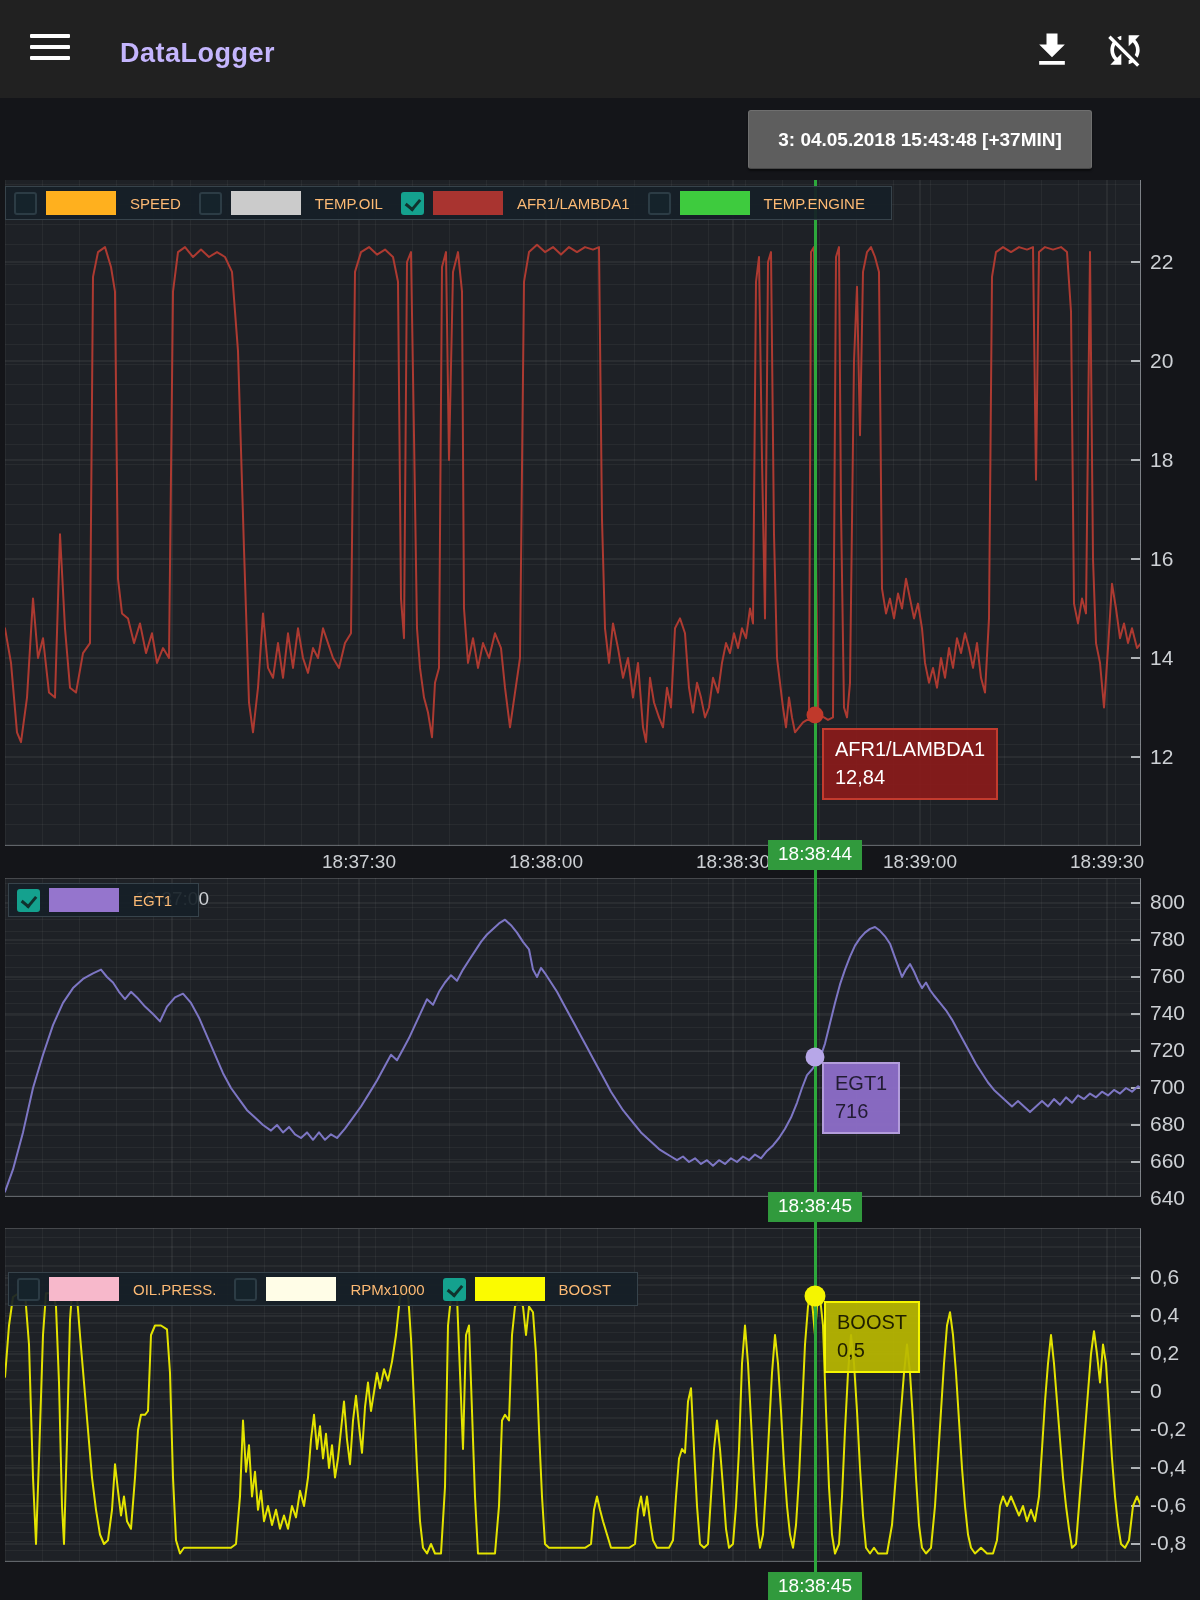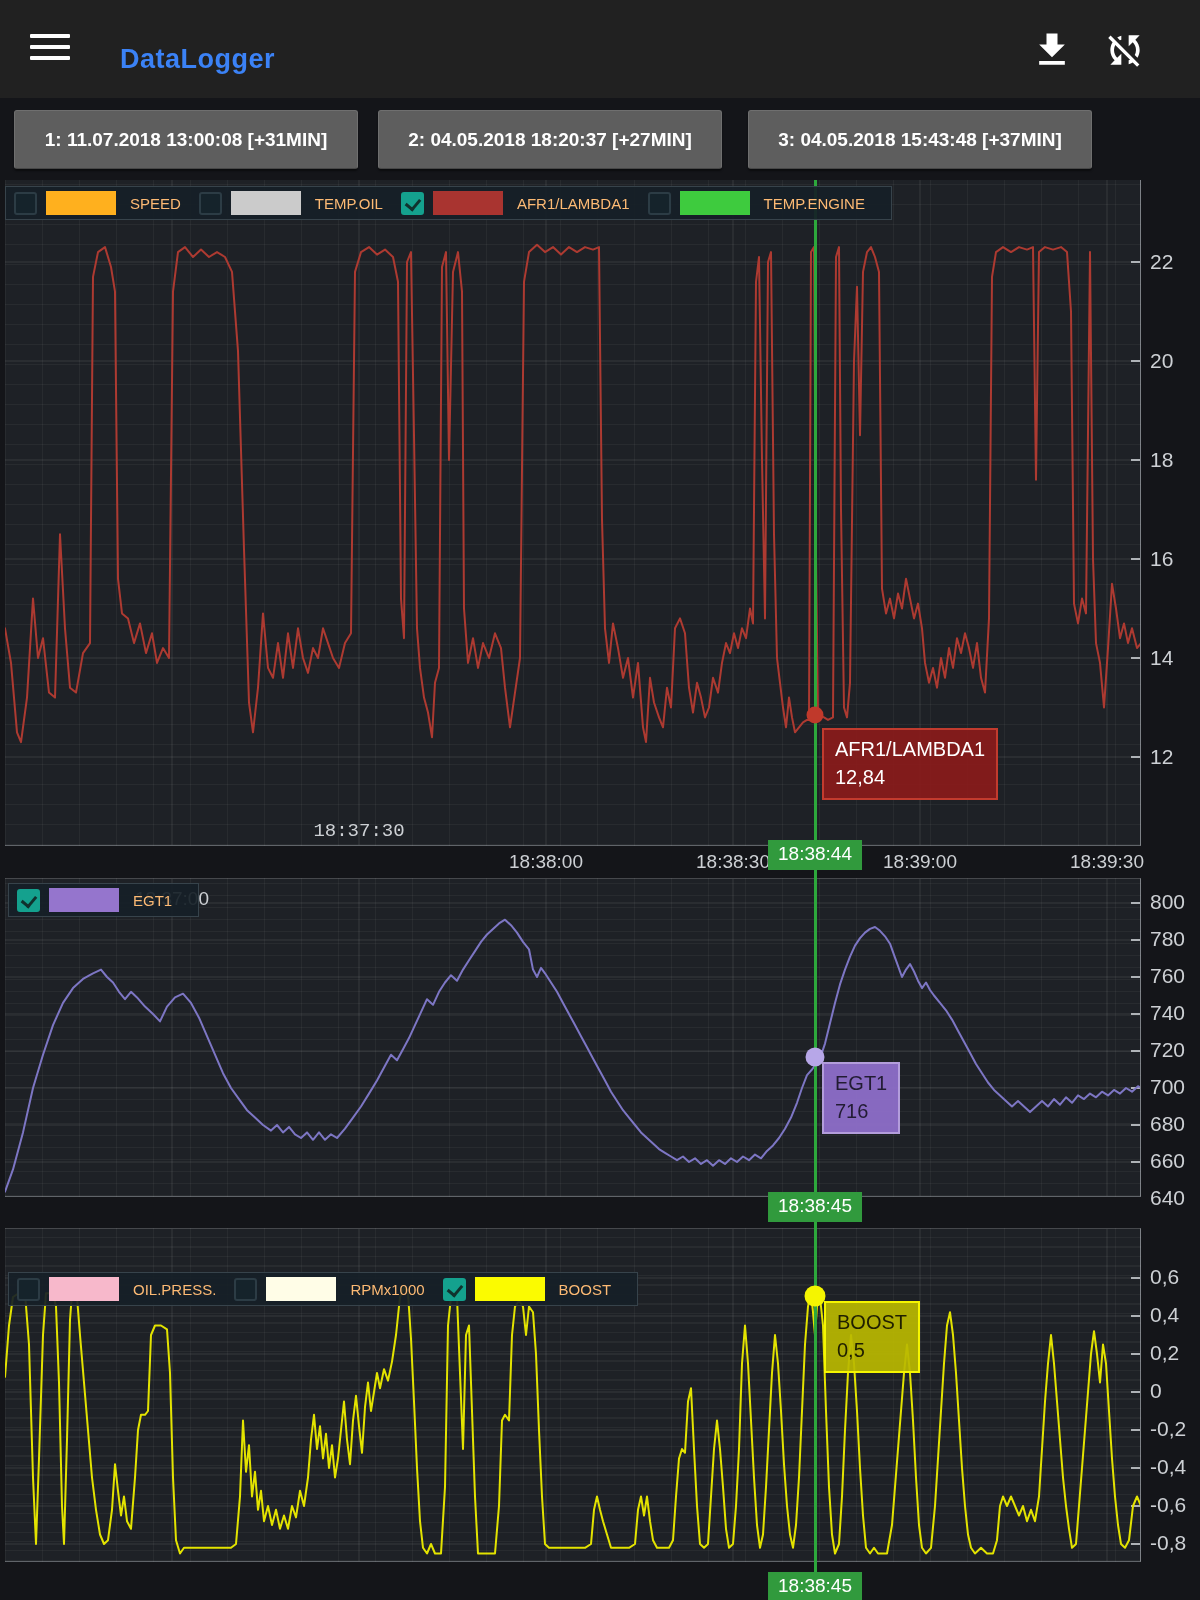--- a/index.html
+++ b/index.html
@@ -4,21 +4,21 @@
 <style>
   html,body{margin:0;padding:0;}
   body{width:1200px;height:1600px;overflow:hidden;background:#141519;
        font-family:"Liberation Sans", sans-serif;-webkit-font-smoothing:antialiased;}
   #stage{position:relative;width:1200px;height:1600px;background:#141519;}
 
   
   .appbar{position:absolute;left:0;top:0;width:1200px;height:98px;background:#212121;}
   .hamburger{position:absolute;left:30px;top:34px;width:44px;height:30px;cursor:pointer;}
   .hamburger span{display:block;width:40px;height:4px;background:#fff;border-radius:1px;margin:0 0 7px 0;}
-  .app-title{position:absolute;left:120px;top:44px;font-size:27px;font-weight:bold;color:#3b82f6;letter-spacing:.5px;}
+  .app-title{position:absolute;left:120px;top:38px;font-size:27px;font-weight:bold;color:#c4b5fd;letter-spacing:.5px;}
   .abicon{position:absolute;top:28px;width:44px;height:44px;cursor:pointer;}
   .abicon svg{width:100%;height:100%;}
   #dl-icon{left:1030px;}
   #sync-icon{left:1103px;}
 
   
   .session-btn{position:absolute;top:110px;height:57px;width:342px;background:#5e5e5e;
     border:1px solid #6f6f6f;border-bottom-color:#474747;border-radius:3px;
     box-shadow:0 2px 2px rgba(0,0,0,.45);color:#fff;font-size:19px;font-weight:bold;
     display:flex;align-items:center;justify-content:center;cursor:pointer;white-space:nowrap;}
@@ -68,22 +68,20 @@
           <path fill="#ffffff" d="M19 9h-4V3H9v6H5l7 7 7-7zM5 18v2h14v-2z"></path>
         </svg>
     </div>
     <div class="abicon" id="sync-icon">
       <svg viewBox="0 0 24 24">
           <path fill="#ffffff" d="M10 6.35V4.26c-.8.21-1.55.54-2.23.96l1.46 1.46c.25-.12.5-.24.77-.33zm-7.14-.94l2.36 2.36C4.45 8.99 4 10.44 4 12c0 2.21.91 4.2 2.36 5.64L4 20h6v-6l-2.24 2.24C6.68 15.15 6 13.66 6 12c0-1 .25-1.94.68-2.77l8.08 8.08c-.25.13-.5.25-.77.34v2.09c.8-.21 1.55-.54 2.23-.96l2.36 2.36 1.27-1.27L4.14 4.14 2.86 5.41zM20 4h-6v6l2.24-2.24C17.32 8.85 18 10.34 18 12c0 1-.25 1.94-.68 2.77l1.46 1.46C19.55 15.01 20 13.56 20 12c0-2.21-.91-4.2-2.36-5.64L20 4z"></path>
         </svg>
     </div>
   </header>
 
-  <div class="session-btn" style="left:14px">1: 11.07.2018 13:00:08 [+31MIN]</div>
-  <div class="session-btn" style="left:378px">2: 04.05.2018 18:20:37 [+27MIN]</div>
   <div class="session-btn" style="left:748px">3: 04.05.2018 15:43:48 [+37MIN]</div>
 
   <div id="charts">
       <div class="plot plot-border-bottom" style="left: 5px; top: 180px; width: 1135px; height: 665px; background-image: repeating-linear-gradient(90deg, rgba(255, 255, 255, 0.043) 0px, rgba(255, 255, 255, 0.043) 1px, transparent 1px, transparent 37px), repeating-linear-gradient(0deg, rgba(255, 255, 255, 0.043) 0px, rgba(255, 255, 255, 0.043) 1px, transparent 1px, transparent 20px);">
         <svg width="1135" height="665">
           <line x1="167" y1="0" x2="167" y2="665" stroke="rgba(255,255,255,0.11)" stroke-width="1"></line>
           <line x1="354" y1="0" x2="354" y2="665" stroke="rgba(255,255,255,0.11)" stroke-width="1"></line>
           <line x1="541" y1="0" x2="541" y2="665" stroke="rgba(255,255,255,0.11)" stroke-width="1"></line>
           <line x1="728" y1="0" x2="728" y2="665" stroke="rgba(255,255,255,0.11)" stroke-width="1"></line>
           <line x1="915" y1="0" x2="915" y2="665" stroke="rgba(255,255,255,0.11)" stroke-width="1"></line>
@@ -103,21 +101,21 @@
           <polyline points="0,448.3 6,482.9 12,552.3 16,562.1 22,517.6 28,418.6 33,478.0 38,458.2 44,512.6 50,517.6 55,354.3 60,448.3 65,507.7 71,512.6 78,473.1 85,463.1 88,96.9 93,72.1 100,67.1 106,87.0 110,111.7 113,398.8 117,433.4 123,438.4 129,463.1 135,443.4 141,473.1 147,453.3 152,482.9 158,468.1 164,478.0 168,111.7 173,72.1 180,67.1 188,77.0 196,69.6 204,77.0 212,72.1 220,77.0 227,91.9 233,171.1 239,369.1 244,522.5 248,552.3 253,507.7 258,433.4 263,487.9 268,497.8 273,463.1 278,497.8 283,453.3 288,487.9 293,448.3 298,478.0 303,492.9 308,468.1 313,478.0 318,448.3 323,463.1 328,478.0 334,487.9 340,463.1 346,453.3 350,91.9 356,72.1 364,67.1 372,74.6 380,69.6 388,77.0 393,101.8 396,418.6 399,458.2 402,82.0 406,72.1 409,255.3 412,448.3 415,487.9 419,517.6 423,532.5 427,557.2 430,502.8 434,487.9 437,87.0 441,72.1 444,280.0 448,91.9 453,72.1 457,111.7 459,428.5 463,482.9 468,458.2 473,487.9 478,463.1 484,478.0 490,453.3 496,468.1 500,507.7 505,547.3 510,512.6 515,478.0 519,101.8 524,72.1 532,64.7 540,72.1 548,67.1 556,74.6 564,67.1 572,72.1 580,67.1 588,69.6 594,67.1 597,339.4 600,448.3 604,482.9 608,443.4 613,468.1 618,497.8 623,478.0 628,517.6 633,482.9 638,547.3 641,562.1 645,497.8 649,522.5 654,537.4 658,547.3 662,507.7 666,527.5 670,448.3 675,438.4 680,453.3 684,507.7 688,532.5 692,502.8 696,517.6 700,537.4 704,527.5 708,497.8 713,512.6 717,482.9 721,463.1 725,473.1 729,453.3 733,468.1 737,448.3 741,458.2 745,428.5 748,443.4 751,101.8 754,77.0 757,280.0 760,438.4 763,82.0 766,72.1 769,354.3 772,478.0 775,502.8 778,527.5 781,547.3 784,517.6 787,537.4 790,552.3 794,547.3 798,542.4 802,539.9 804,539.9 806,72.1 809,67.1 811,379.0 813,532.5 815,535.4 819,537.4 823,539.9 828,537.4 831,77.0 834,67.1 836,329.5 839,527.5 842,537.4 845,502.8 849,181.0 852,106.8 855,255.3 858,91.9 862,72.1 866,67.1 870,77.0 874,91.9 877,408.7 881,433.4 885,418.6 889,438.4 893,413.6 897,428.5 901,398.8 905,418.6 909,438.4 913,423.6 917,448.3 920,482.9 924,502.8 928,487.9 932,507.7 936,478.0 940,497.8 944,468.1 948,487.9 952,458.2 956,473.1 960,453.3 964,468.1 968,487.9 972,463.1 976,497.8 980,512.6 984,438.4 987,96.9 991,72.1 998,67.1 1006,72.1 1014,67.1 1022,69.6 1028,67.1 1031,299.8 1034,72.1 1040,67.1 1048,69.6 1056,67.1 1062,72.1 1066,131.5 1069,423.6 1073,443.4 1077,418.6 1081,433.4 1085,72.1 1088,379.0 1091,463.1 1095,482.9 1099,527.5 1103,468.1 1107,403.8 1111,428.5 1115,458.2 1119,443.4 1123,463.1 1127,448.3 1132,468.1 1140,458.2" fill="none" stroke="#ad3a31" stroke-width="2" stroke-linejoin="round" stroke-linecap="round"></polyline>
         </svg>
       </div>
       <div class="ytick" style="left: 1150px; top: 250px;">22</div>
       <div class="ytick" style="left: 1150px; top: 349px;">20</div>
       <div class="ytick" style="left: 1150px; top: 448px;">18</div>
       <div class="ytick" style="left: 1150px; top: 547px;">16</div>
       <div class="ytick" style="left: 1150px; top: 646px;">14</div>
       <div class="ytick" style="left: 1150px; top: 745px;">12</div>
       <div class="xtick" style="left: 172px; top: 888px;">18:37:00</div>
-      <div class="xtick" style="left: 359px; top: 820px; font-family: Liberation Mono, monospace;">18:37:30</div>
+      <div class="xtick" style="left: 359px; top: 851px;">18:37:30</div>
       <div class="xtick" style="left: 546px; top: 851px;">18:38:00</div>
       <div class="xtick" style="left: 733px; top: 851px;">18:38:30</div>
       <div class="xtick" style="left: 920px; top: 851px;">18:39:00</div>
       <div class="xtick" style="left: 1107px; top: 851px;">18:39:30</div>
       <div class="legend" style="left: 5px; top: 186px;">
         <div class="lg-cb"></div>
         <div class="lg-sw" style="background: rgb(255, 176, 30); width: 70px;"></div>
         <div class="lg-lb">SPEED</div>
         <div class="lg-cb"></div>
         <div class="lg-sw" style="background: rgb(203, 203, 203); width: 70px;"></div>

